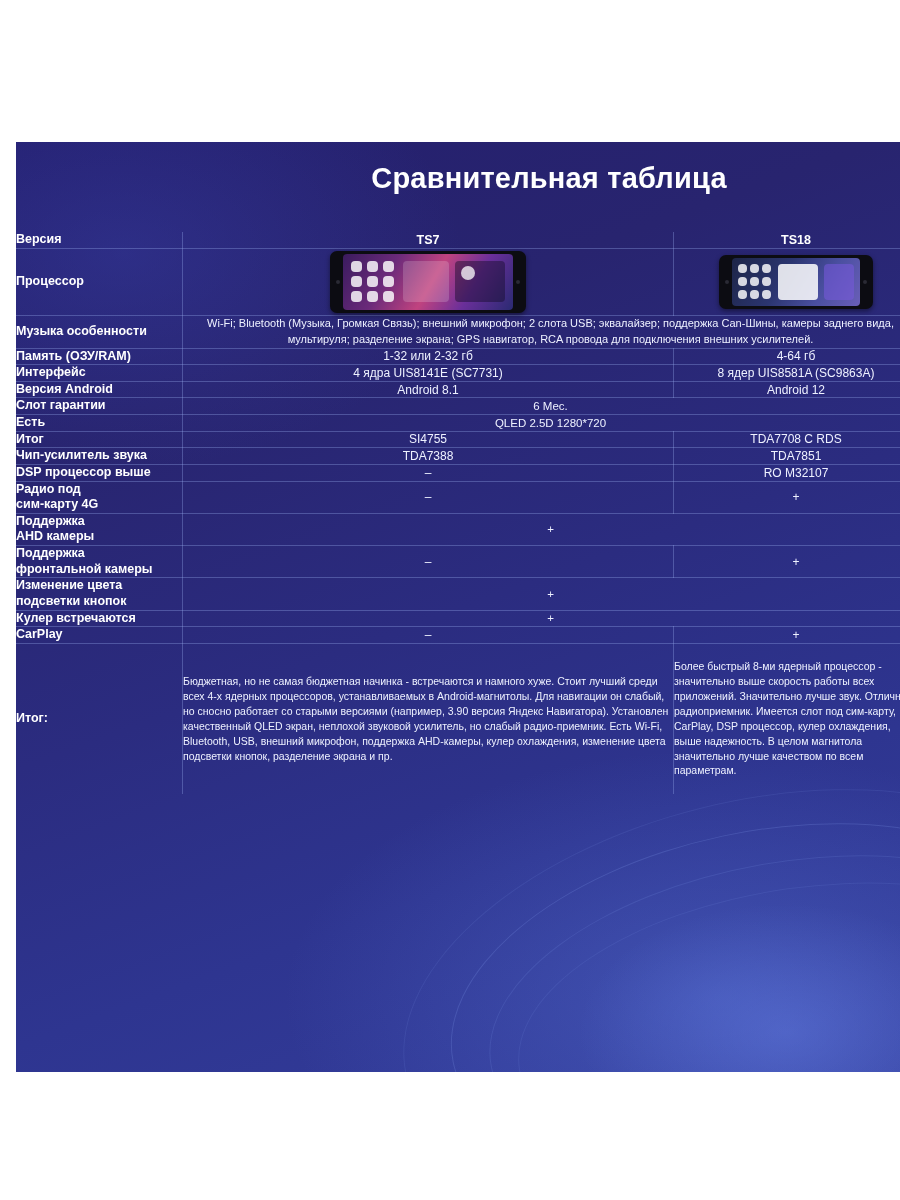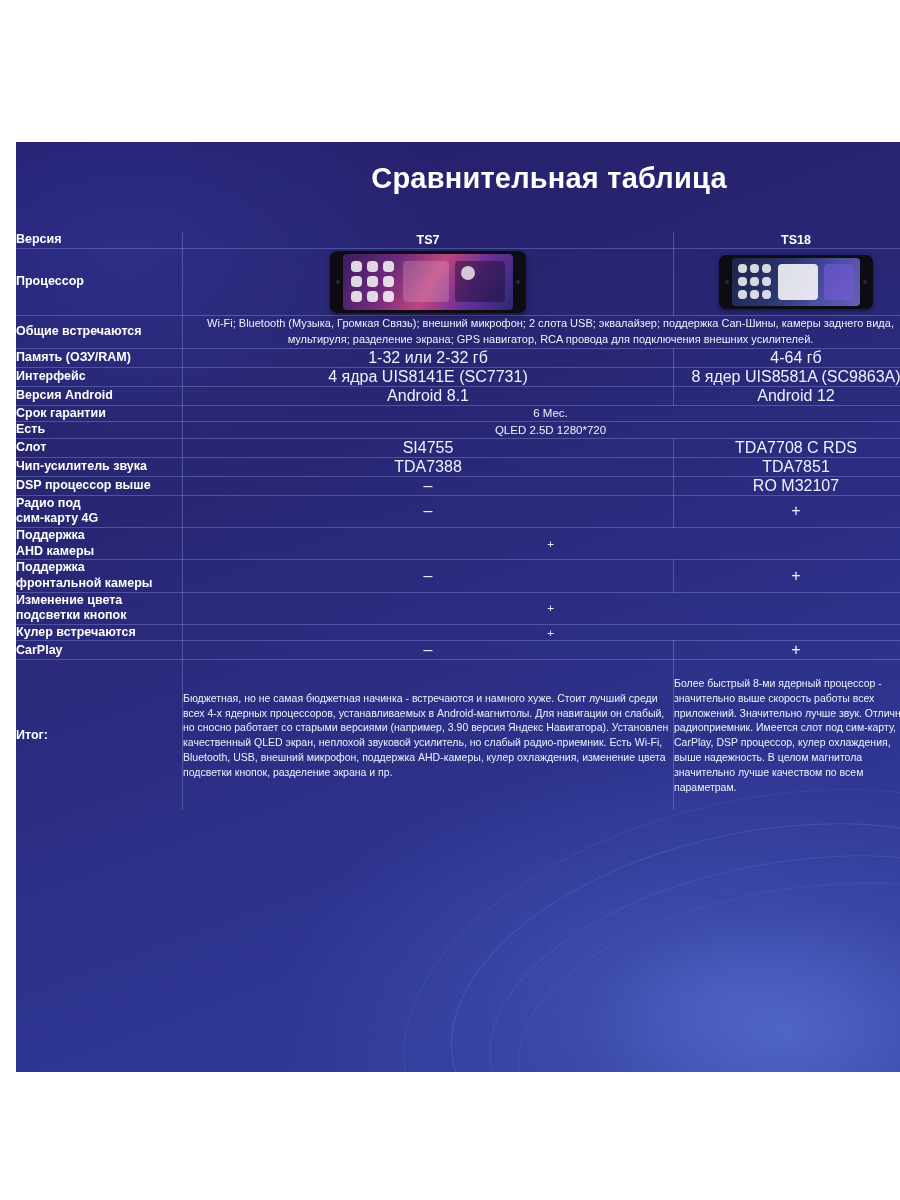--- a/index.html
+++ b/index.html
@@ -81,21 +81,21 @@
     width: 166px;
     padding: 6px 0 6px 12px;
     font-size: 12.5px;
     font-weight: bold;
     line-height: 1.25;
     border-right: 1px solid rgba(150,170,235,0.35);
     color: #ffffff;
   }
   td.val {
     text-align: center;
-    font-size: 16px;
+    font-size: 12px;
     padding: 6px 10px;
     color: #eef1ff;
   }
   td.col-a { width: 490px; border-right: 1px solid rgba(150,170,235,0.35); }
   td.col-b { width: 244px; }
   td.span2 { text-align: center; font-size: 11.5px; padding: 6px 10px; color: #eef1ff; }
   td.head {
     text-align: center;
     font-size: 12.5px;
     font-weight: bold;
@@ -228,21 +228,21 @@
                 <div class="scr-ico" style="left:46px;top:6px;width:40px;height:36px;background:rgba(255,255,255,0.85);"></div>
                 <div class="scr-ico" style="left:92px;top:6px;width:30px;height:36px;background:rgba(120,90,220,0.55);"></div>
               </div>
               <div class="bezel-dot"></div>
             </div>
           </div>
         </td>
       </tr>
 
       <tr>
-        <td class="label">Общие встречаются</td>
+        <td class="label">Музыка особенности</td>
         <td class="features" colspan="2">Wi-Fi; Bluetooth (Музыка, Громкая Связь); внешний микрофон; 2 слота USB; эквалайзер; поддержка Can-Шины, камеры заднего вида, мультируля; разделение экрана; GPS навигатор, RCA провода для подключения внешних усилителей.</td>
       </tr>
 
       <tr>
         <td class="label">Память (ОЗУ/RAM)</td>
         <td class="val col-a">1-32 или 2-32 гб</td>
         <td class="val col-b">4-64 гб</td>
       </tr>
 
       <tr>
@@ -251,31 +251,31 @@
         <td class="val col-b">8 ядер UIS8581A (SC9863A)</td>
       </tr>
 
       <tr>
         <td class="label">Версия Android</td>
         <td class="val col-a">Android 8.1</td>
         <td class="val col-b">Android 12</td>
       </tr>
 
       <tr>
-        <td class="label">Срок гарантии</td>
+        <td class="label">Слот гарантии</td>
         <td class="span2" colspan="2">6 Мес.</td>
       </tr>
 
       <tr>
         <td class="label">Есть</td>
         <td class="span2" colspan="2">QLED 2.5D 1280*720</td>
       </tr>
 
       <tr>
-        <td class="label">Слот</td>
+        <td class="label">Итог</td>
         <td class="val col-a">SI4755</td>
         <td class="val col-b">TDA7708 C RDS</td>
       </tr>
 
       <tr>
         <td class="label">Чип-усилитель звука</td>
         <td class="val col-a">TDA7388</td>
         <td class="val col-b">TDA7851</td>
       </tr>
 

